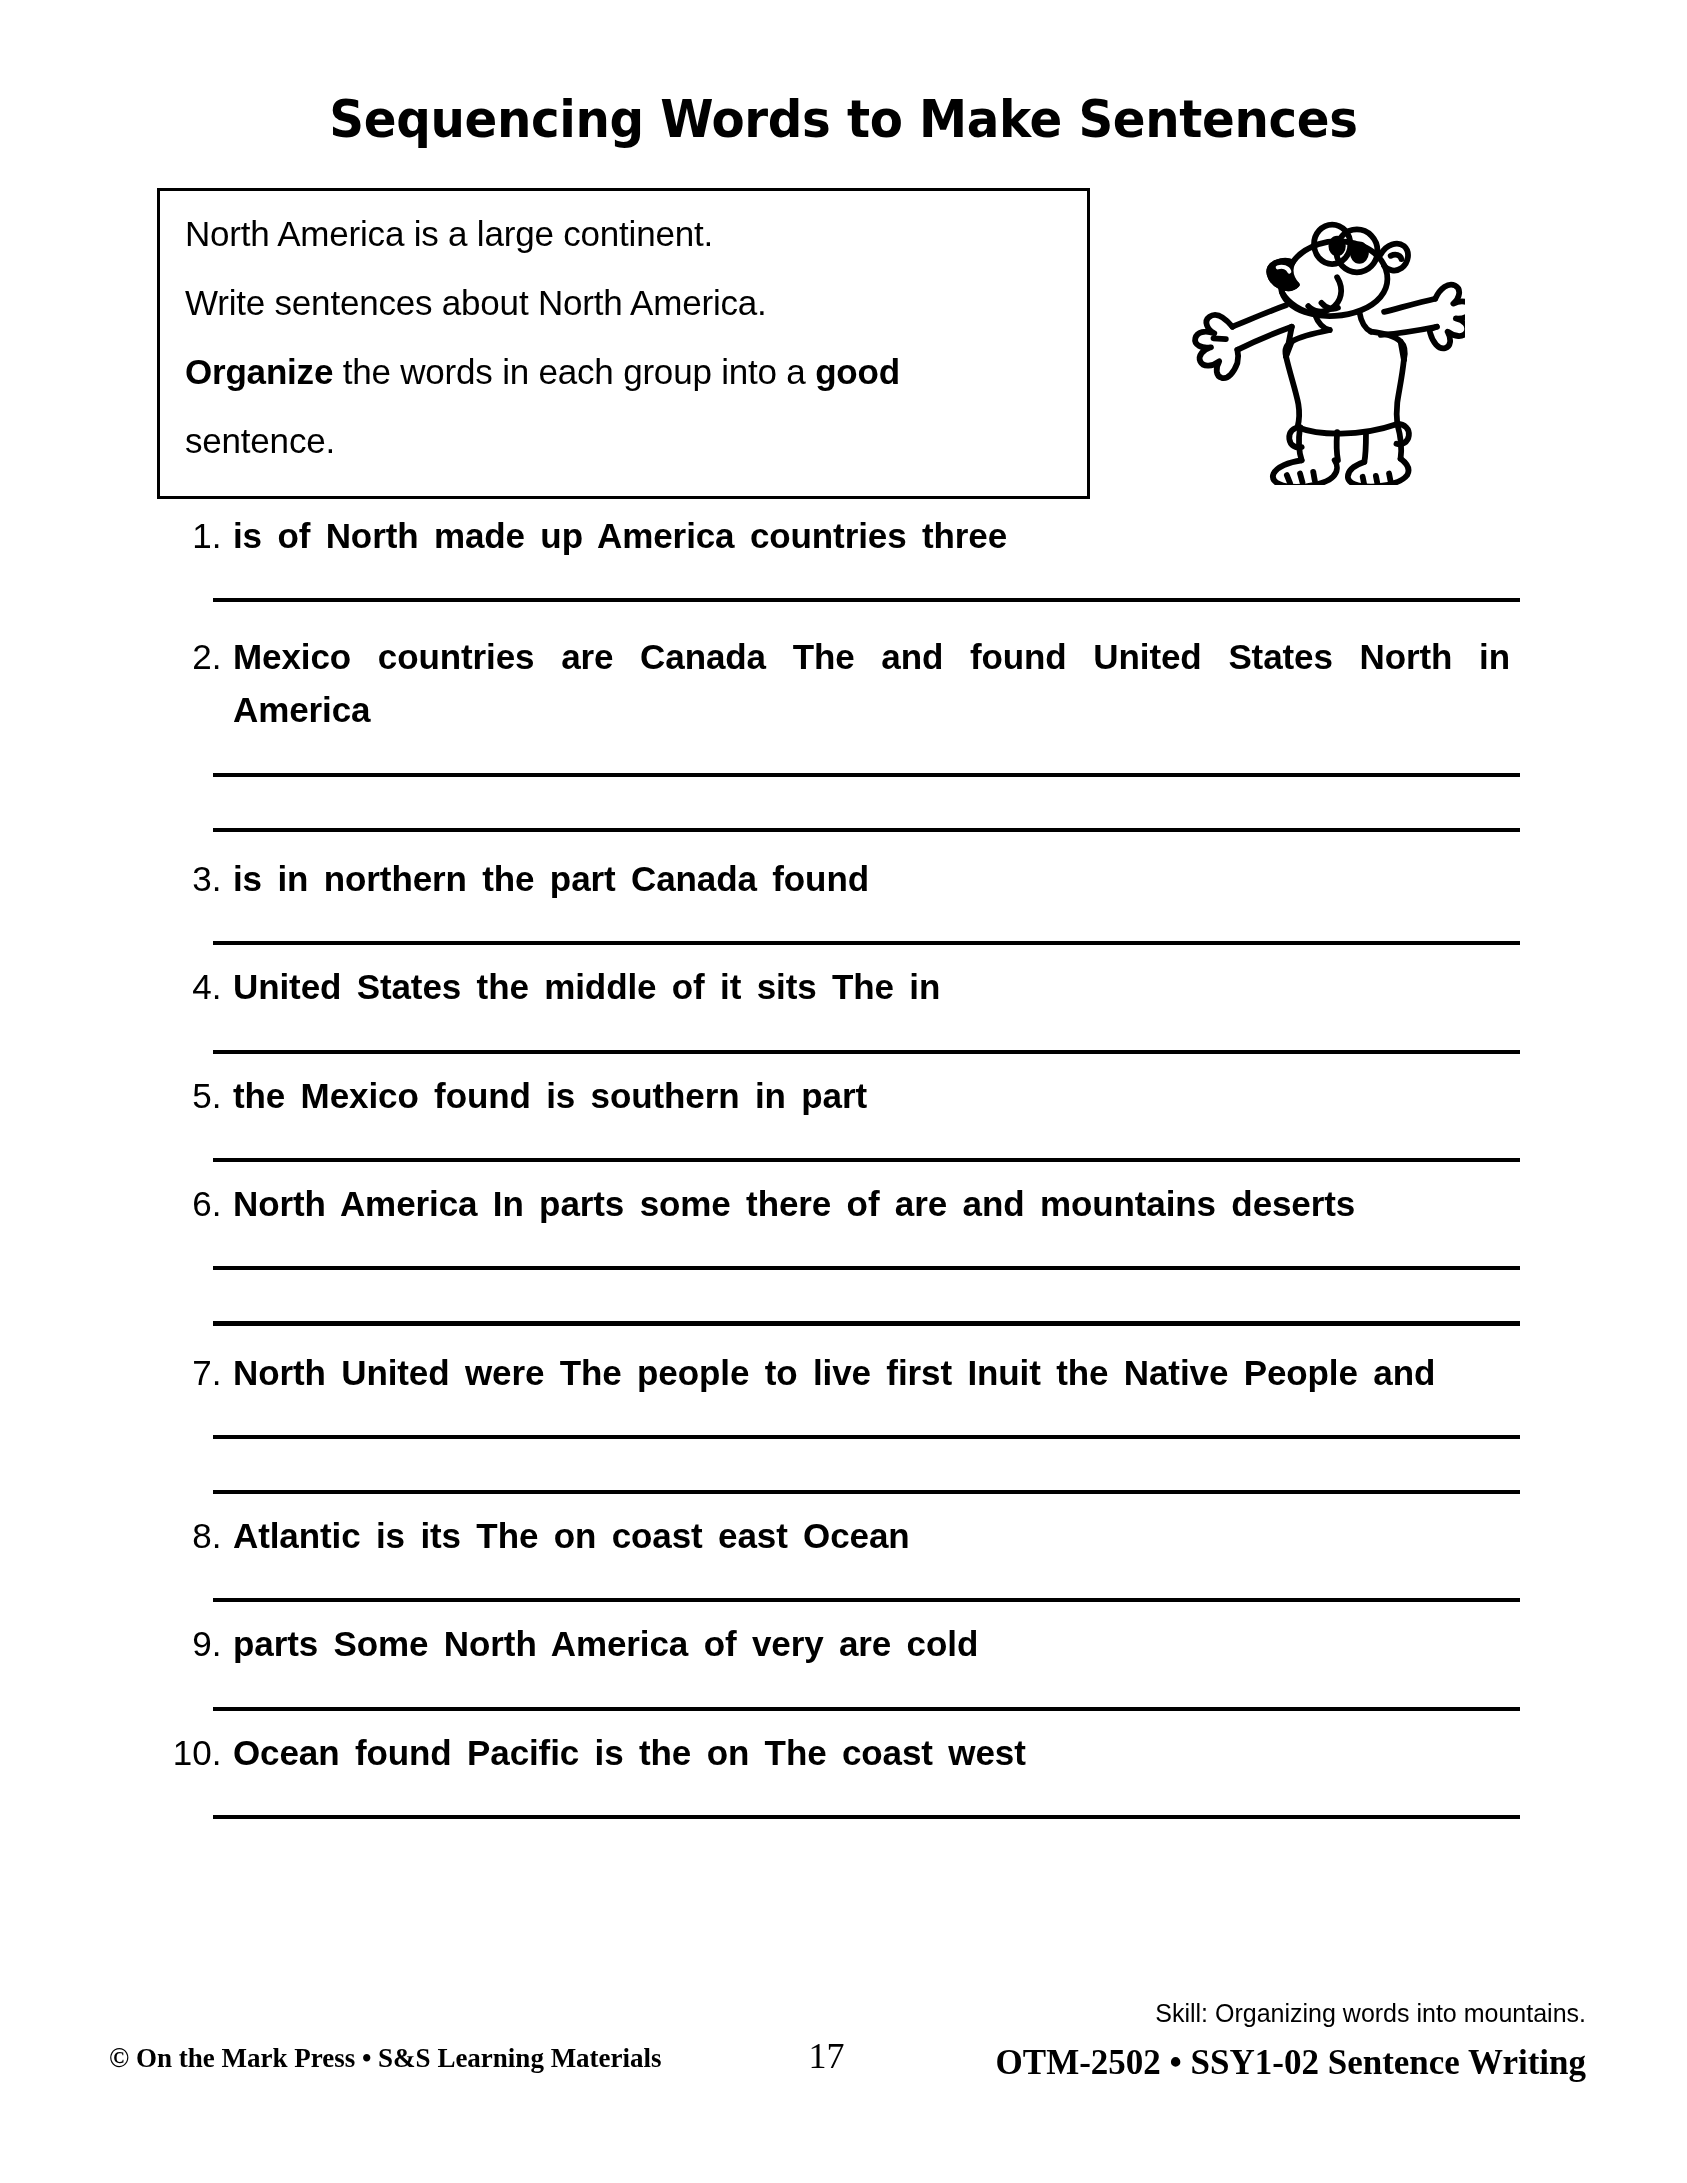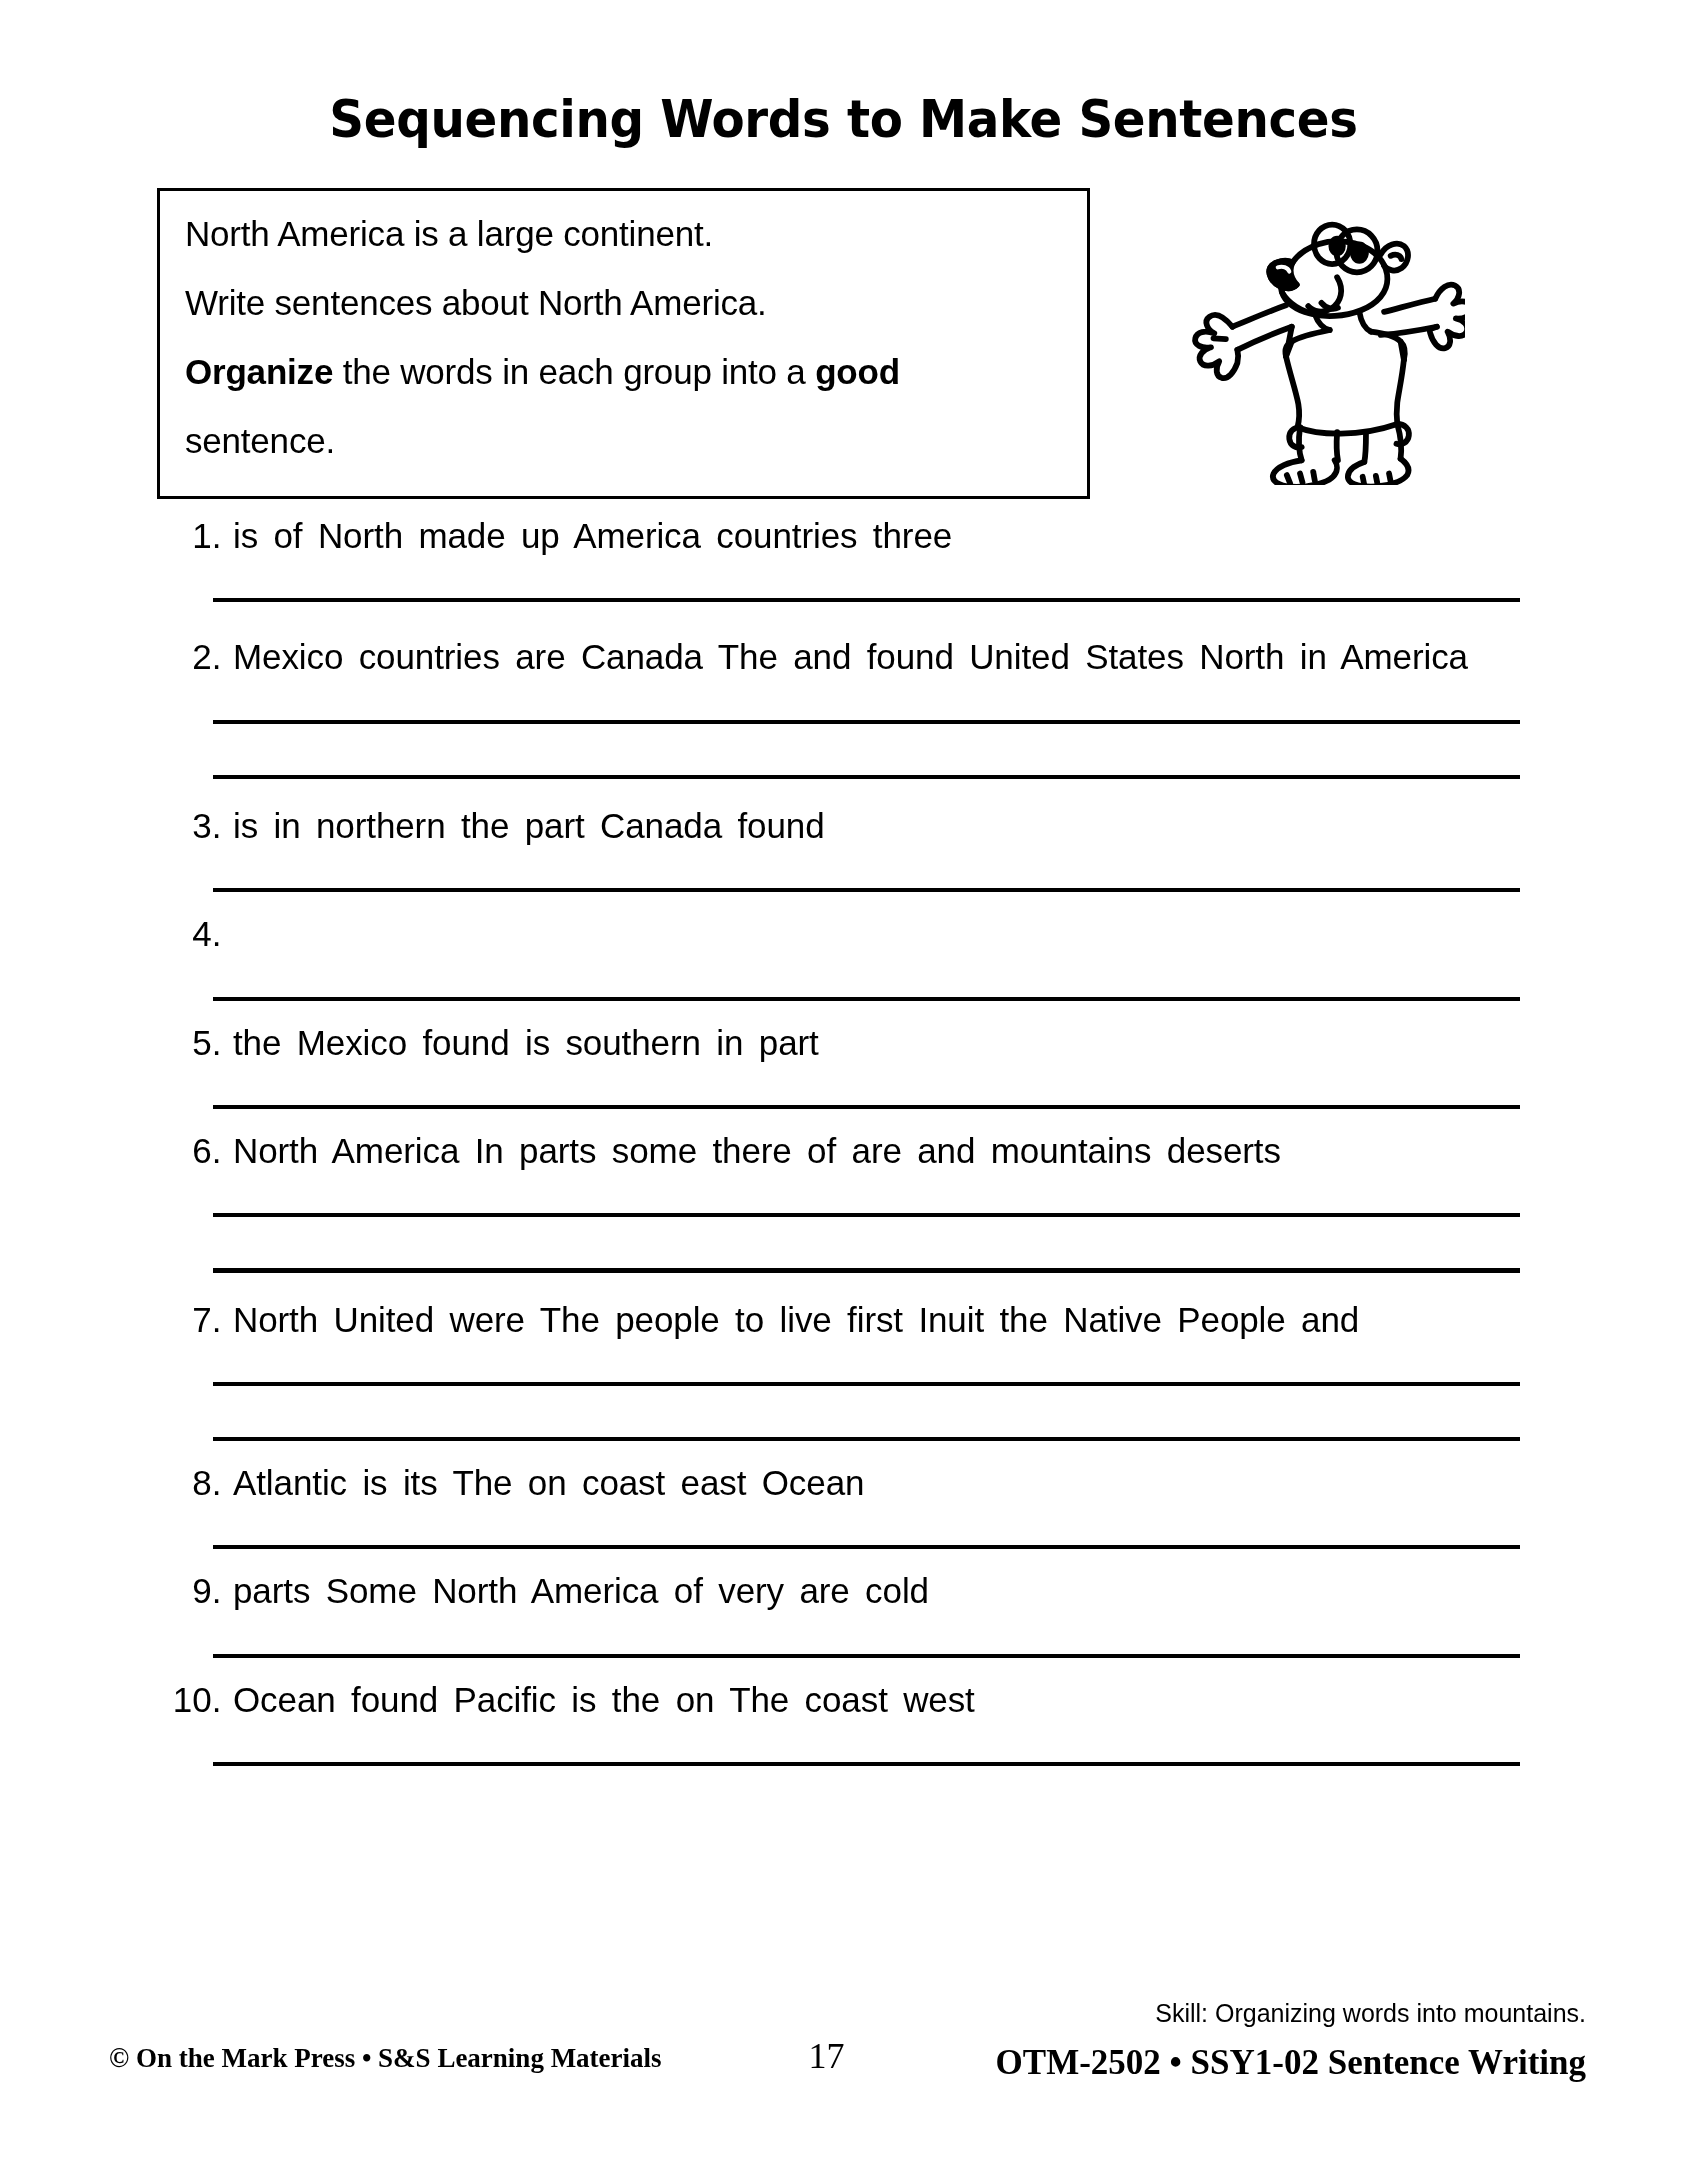--- a/index.html
+++ b/index.html
@@ -93,20 +93,21 @@
   .item-text {
     flex: 1 1 auto;
     max-width: 1277px;
     font-size: 35px;
     line-height: 53px;
     font-family: "Liberation Sans", sans-serif;
     text-align: justify;
     text-justify: inter-word;
     word-spacing: 5.8px;
     letter-spacing: -0.1px;
+    font-weight: bold;
   }
   .item-text.single { text-align: left; }
   .answer-lines { margin-top: 3.3px; }
   .answer-line {
     height: 4.1px;
     background: #000;
     margin-left: 213px;
     width: 1307px;
   }
   .gap-sm { height: 33px; }
@@ -290,20 +291,21 @@
     <div class="answer-lines">
       <div class="gap-sm"></div>
       <div class="answer-line"></div>
     </div>
   </div>
 
   <div class="item">
     <div style="height:15px"></div>
     <div class="item-row">
       <div class="item-num">4.</div>
+      <div class="item-text single">United  States  the  middle  of  it  sits  The  in</div>
     </div>
     <div class="answer-lines">
       <div class="gap-sm"></div>
       <div class="answer-line"></div>
     </div>
   </div>
 
   <div class="item">
     <div style="height:15px"></div>
     <div class="item-row">

